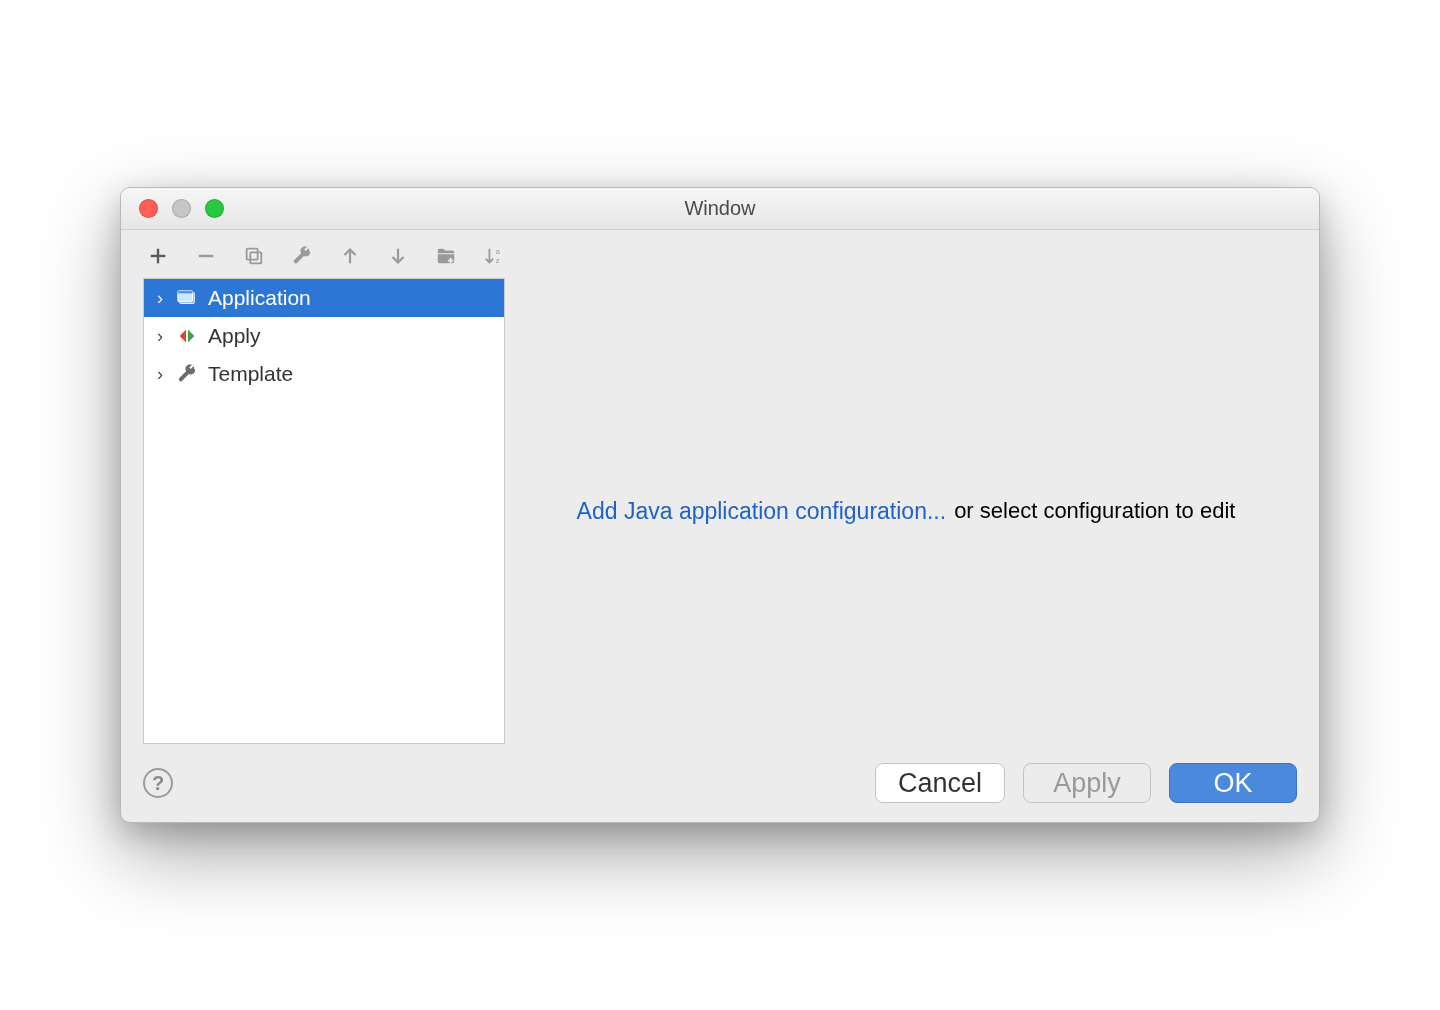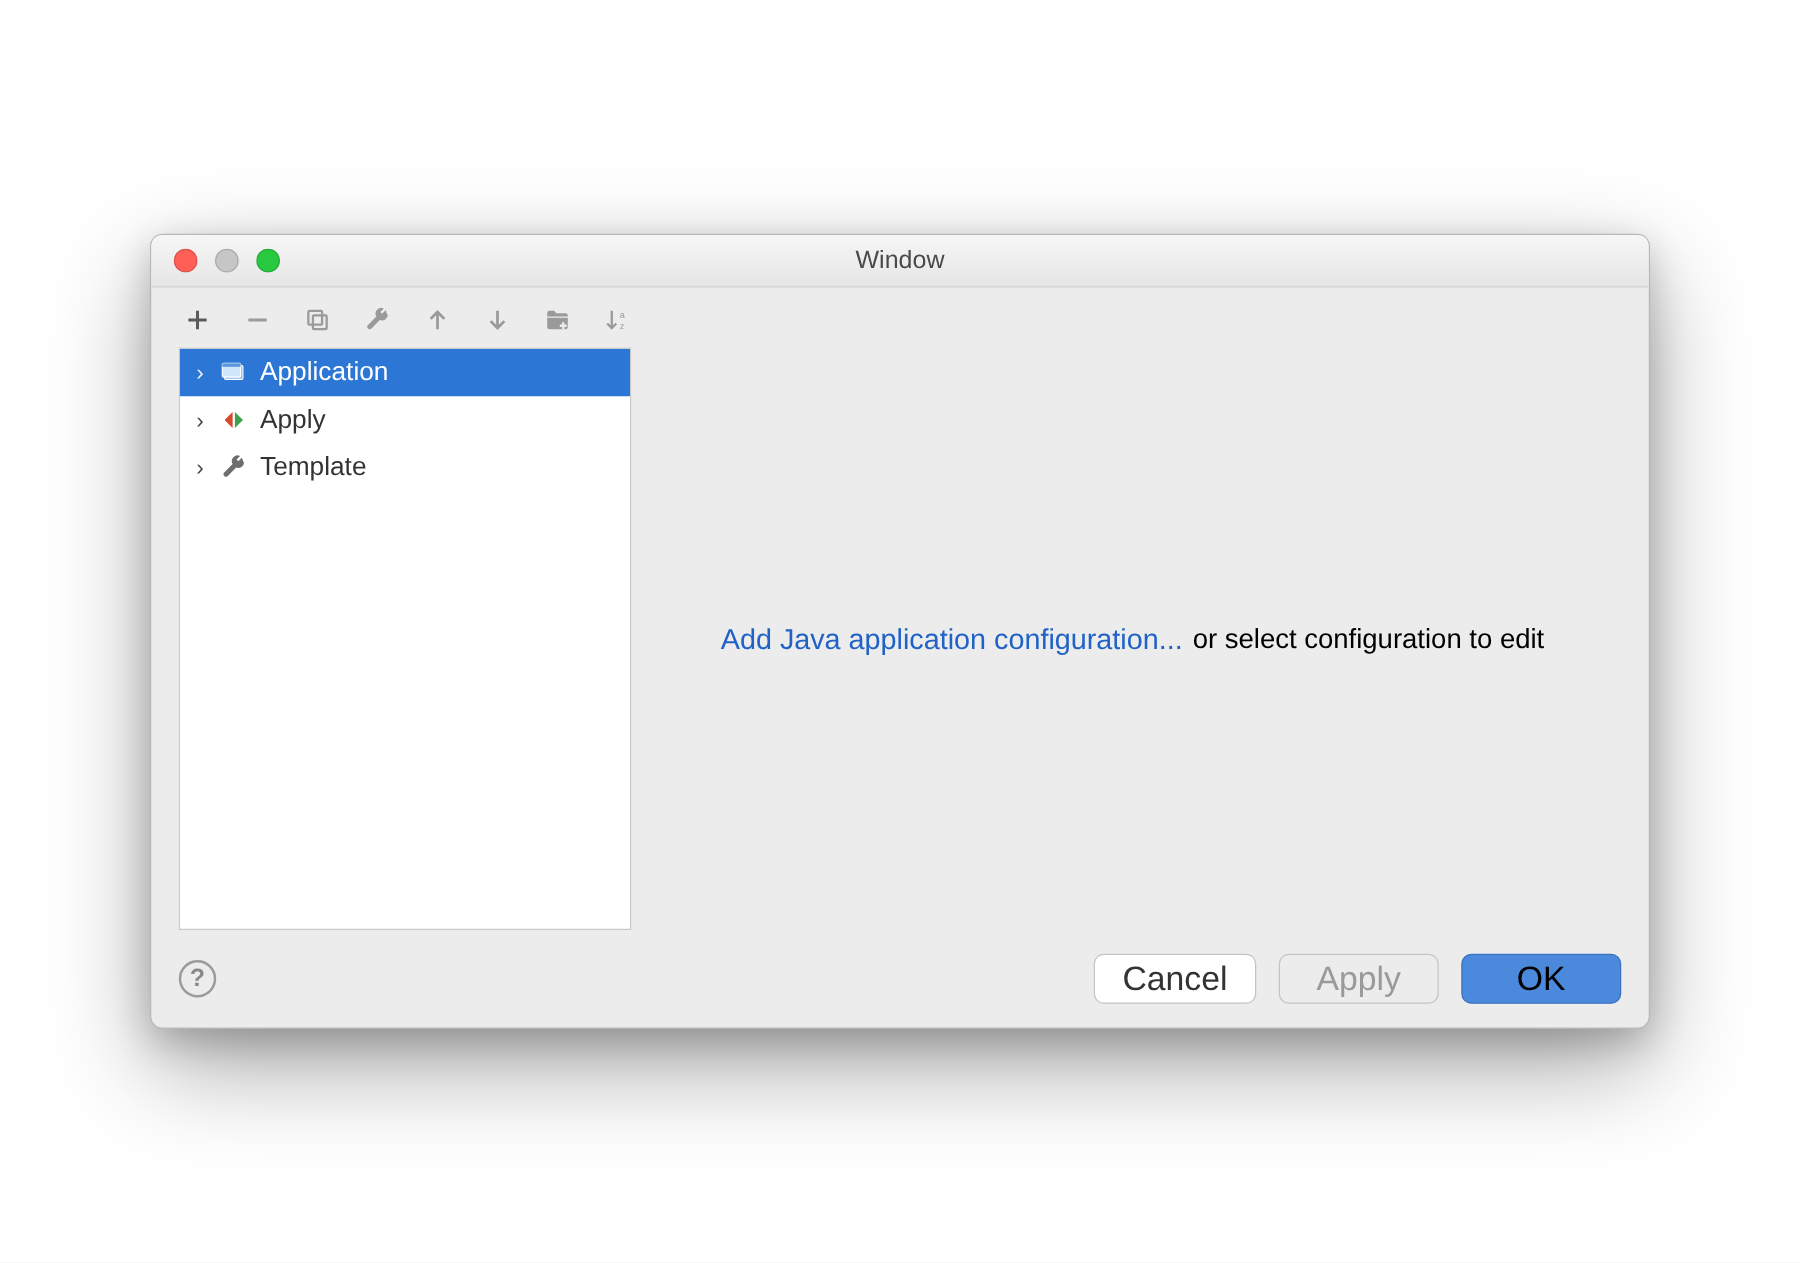--- a/index.html
+++ b/index.html
@@ -150,21 +150,21 @@
     padding: 0 22px;
   }
   .btn.disabled {
     background: #ececec;
     color: #9a9a9a;
     cursor: default;
   }
   .btn.primary {
     background: #4a89dc;
     border: 1px solid #3a73c2;
-    color: #000000;
+    color: #ffffff;
   }
 </style>
 </head>
 <body>
 
 <div class="dialog">
 
   <div class="titlebar">
     <div class="traffic">
       <div class="tl-btn tl-close"></div>

